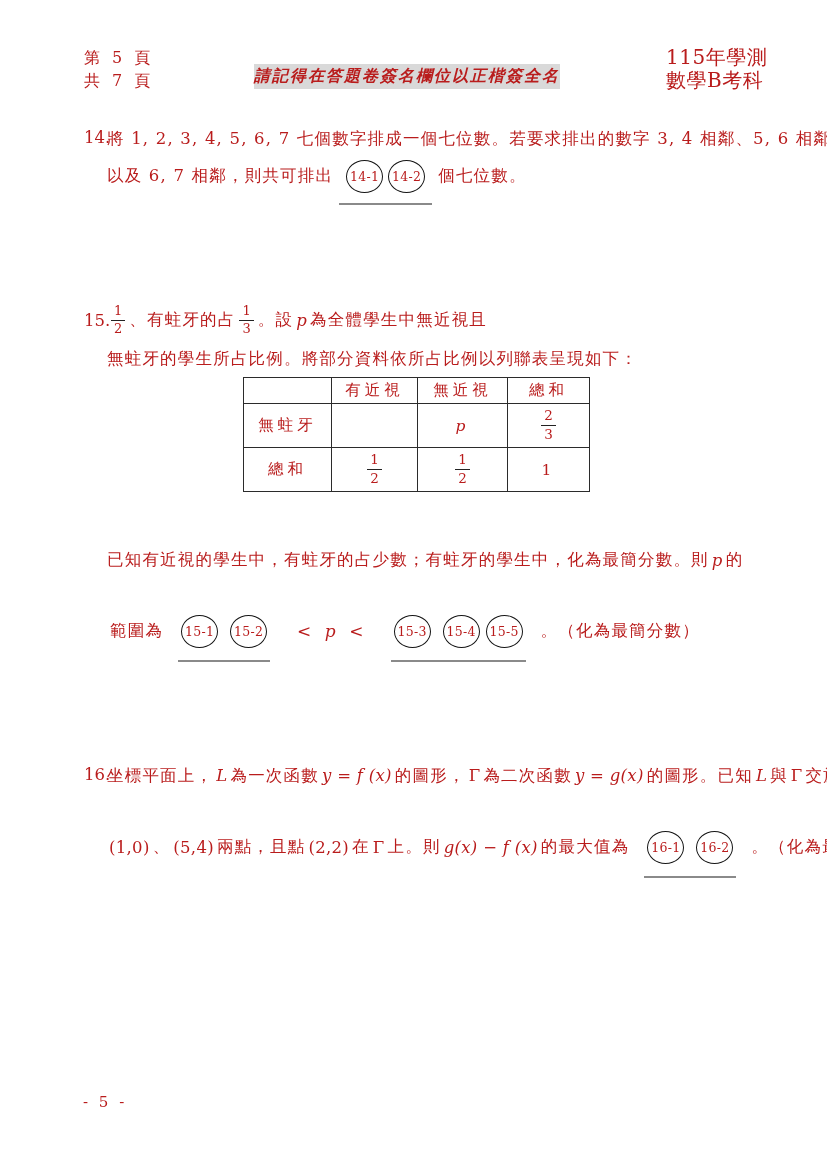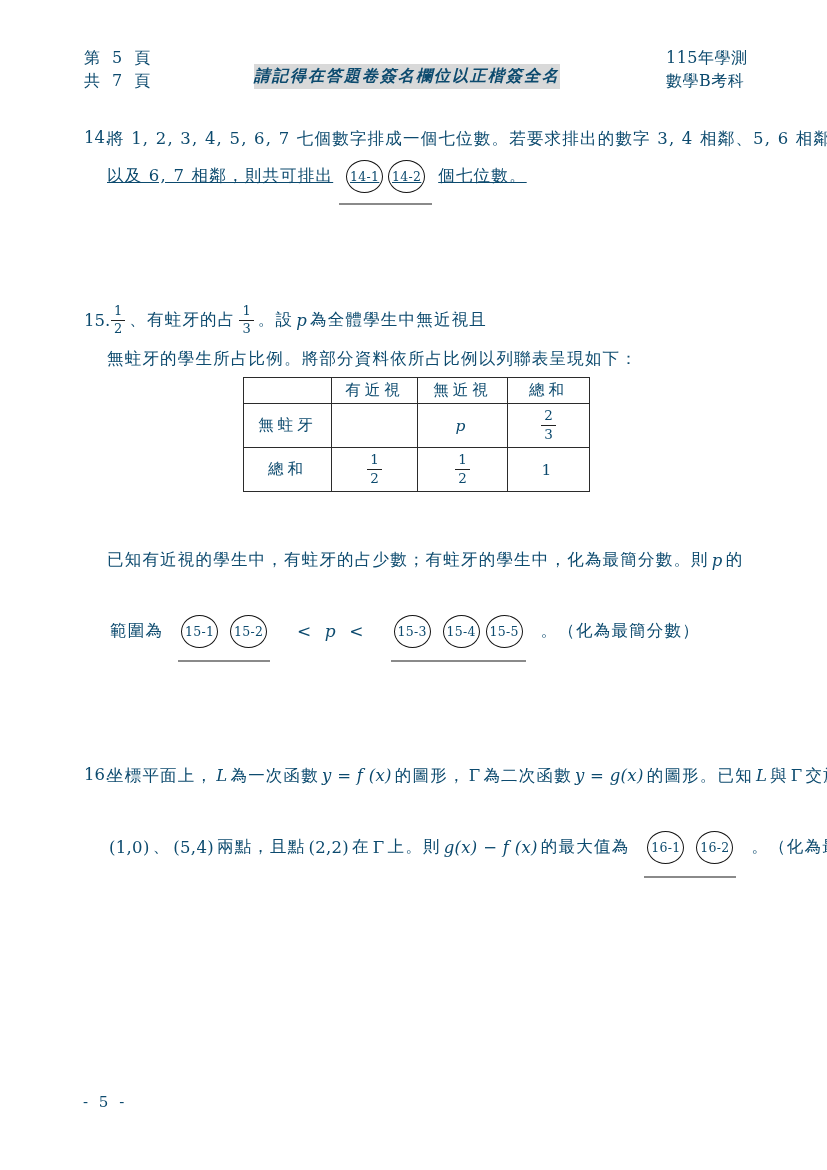--- a/index.html
+++ b/index.html
@@ -1,26 +1,26 @@
 <!DOCTYPE html>
 <html><head>
 <meta charset="utf-8">
 <style>
   html,body{margin:0;padding:0;background:#fff;}
   .page{position:relative;width:827px;height:1170px;background:#ffffff;overflow:hidden;
-        font-family:"DejaVu Serif","Liberation Serif",serif;color:#0c4a6e;font-size:16.5px;}
+        font-family:"DejaVu Serif","Liberation Serif",serif;color:#b91c1c;font-size:16.5px;}
   .abs{position:absolute;white-space:nowrap;}
   .cjk{letter-spacing:1.2px;}
   .it{font-style:italic;letter-spacing:0.3px;margin:0 3px;}
   .rm{letter-spacing:0.3px;margin:0 3px;}
   .qrow{display:flex;align-items:flex-start;}
   .qnum{width:23px;flex-shrink:0;letter-spacing:0;}
   
   .hdr-left{font-size:16px;line-height:23px;letter-spacing:1px;word-spacing:5px;}
-  .hdr-right{font-size:16px;line-height:23px;letter-spacing:0.5px;}
+  .hdr-right{font-size:20px;line-height:23px;letter-spacing:0.5px;}
   .notice{background:#d9d9d9;font-size:16px;padding:2px 0;letter-spacing:2px;
           font-weight:600;font-style:italic;}
   
   .oval{box-sizing:border-box;width:37px;height:33px;border:1.7px solid #151515;border-radius:50%;
         display:flex;align-items:center;justify-content:center;font-size:12.5px;
         letter-spacing:0.3px;flex-shrink:0;background:#fff;font-style:normal;}
   .ansgroup{display:flex;gap:5px;margin:0 10px;position:relative;padding:0 3px;align-items:flex-end;}
   .ansgroup::after{content:"";position:absolute;left:-4px;right:-4px;bottom:-12px;
                    border-top:2.8px solid #8a8a8a;}
   
@@ -66,21 +66,21 @@
 
   <div class="abs hdr-right" style="left:666px;top:46px;">
     <div>115年學測</div>
     <div>數學B考科</div>
   </div>
 
   <div class="abs qrow" style="left:84px;top:128px;">
     <span class="qnum">14.</span>
     <span class="cjk">將 1, 2, 3, 4, 5, 6, 7 七個數字排成一個七位數。若要求排出的數字 3, 4 相鄰、5, 6 相鄰</span>
   </div>
-  <div class="abs ctr" style="left:107px;top:157px;height:38px;text-decoration:underline;">
+  <div class="abs ctr" style="left:107px;top:157px;height:38px;">
     <span class="cjk">以及 6, 7 相鄰，則共可排出</span>
     <span class="ansgroup">
       <span class="oval">14-1</span>
       <span class="oval">14-2</span>
     </span>
     <span class="cjk">個七位數。</span>
   </div>
 
   <div class="abs ctr" style="left:84px;top:297px;height:46px;">
     <span class="qnum">15.</span>

